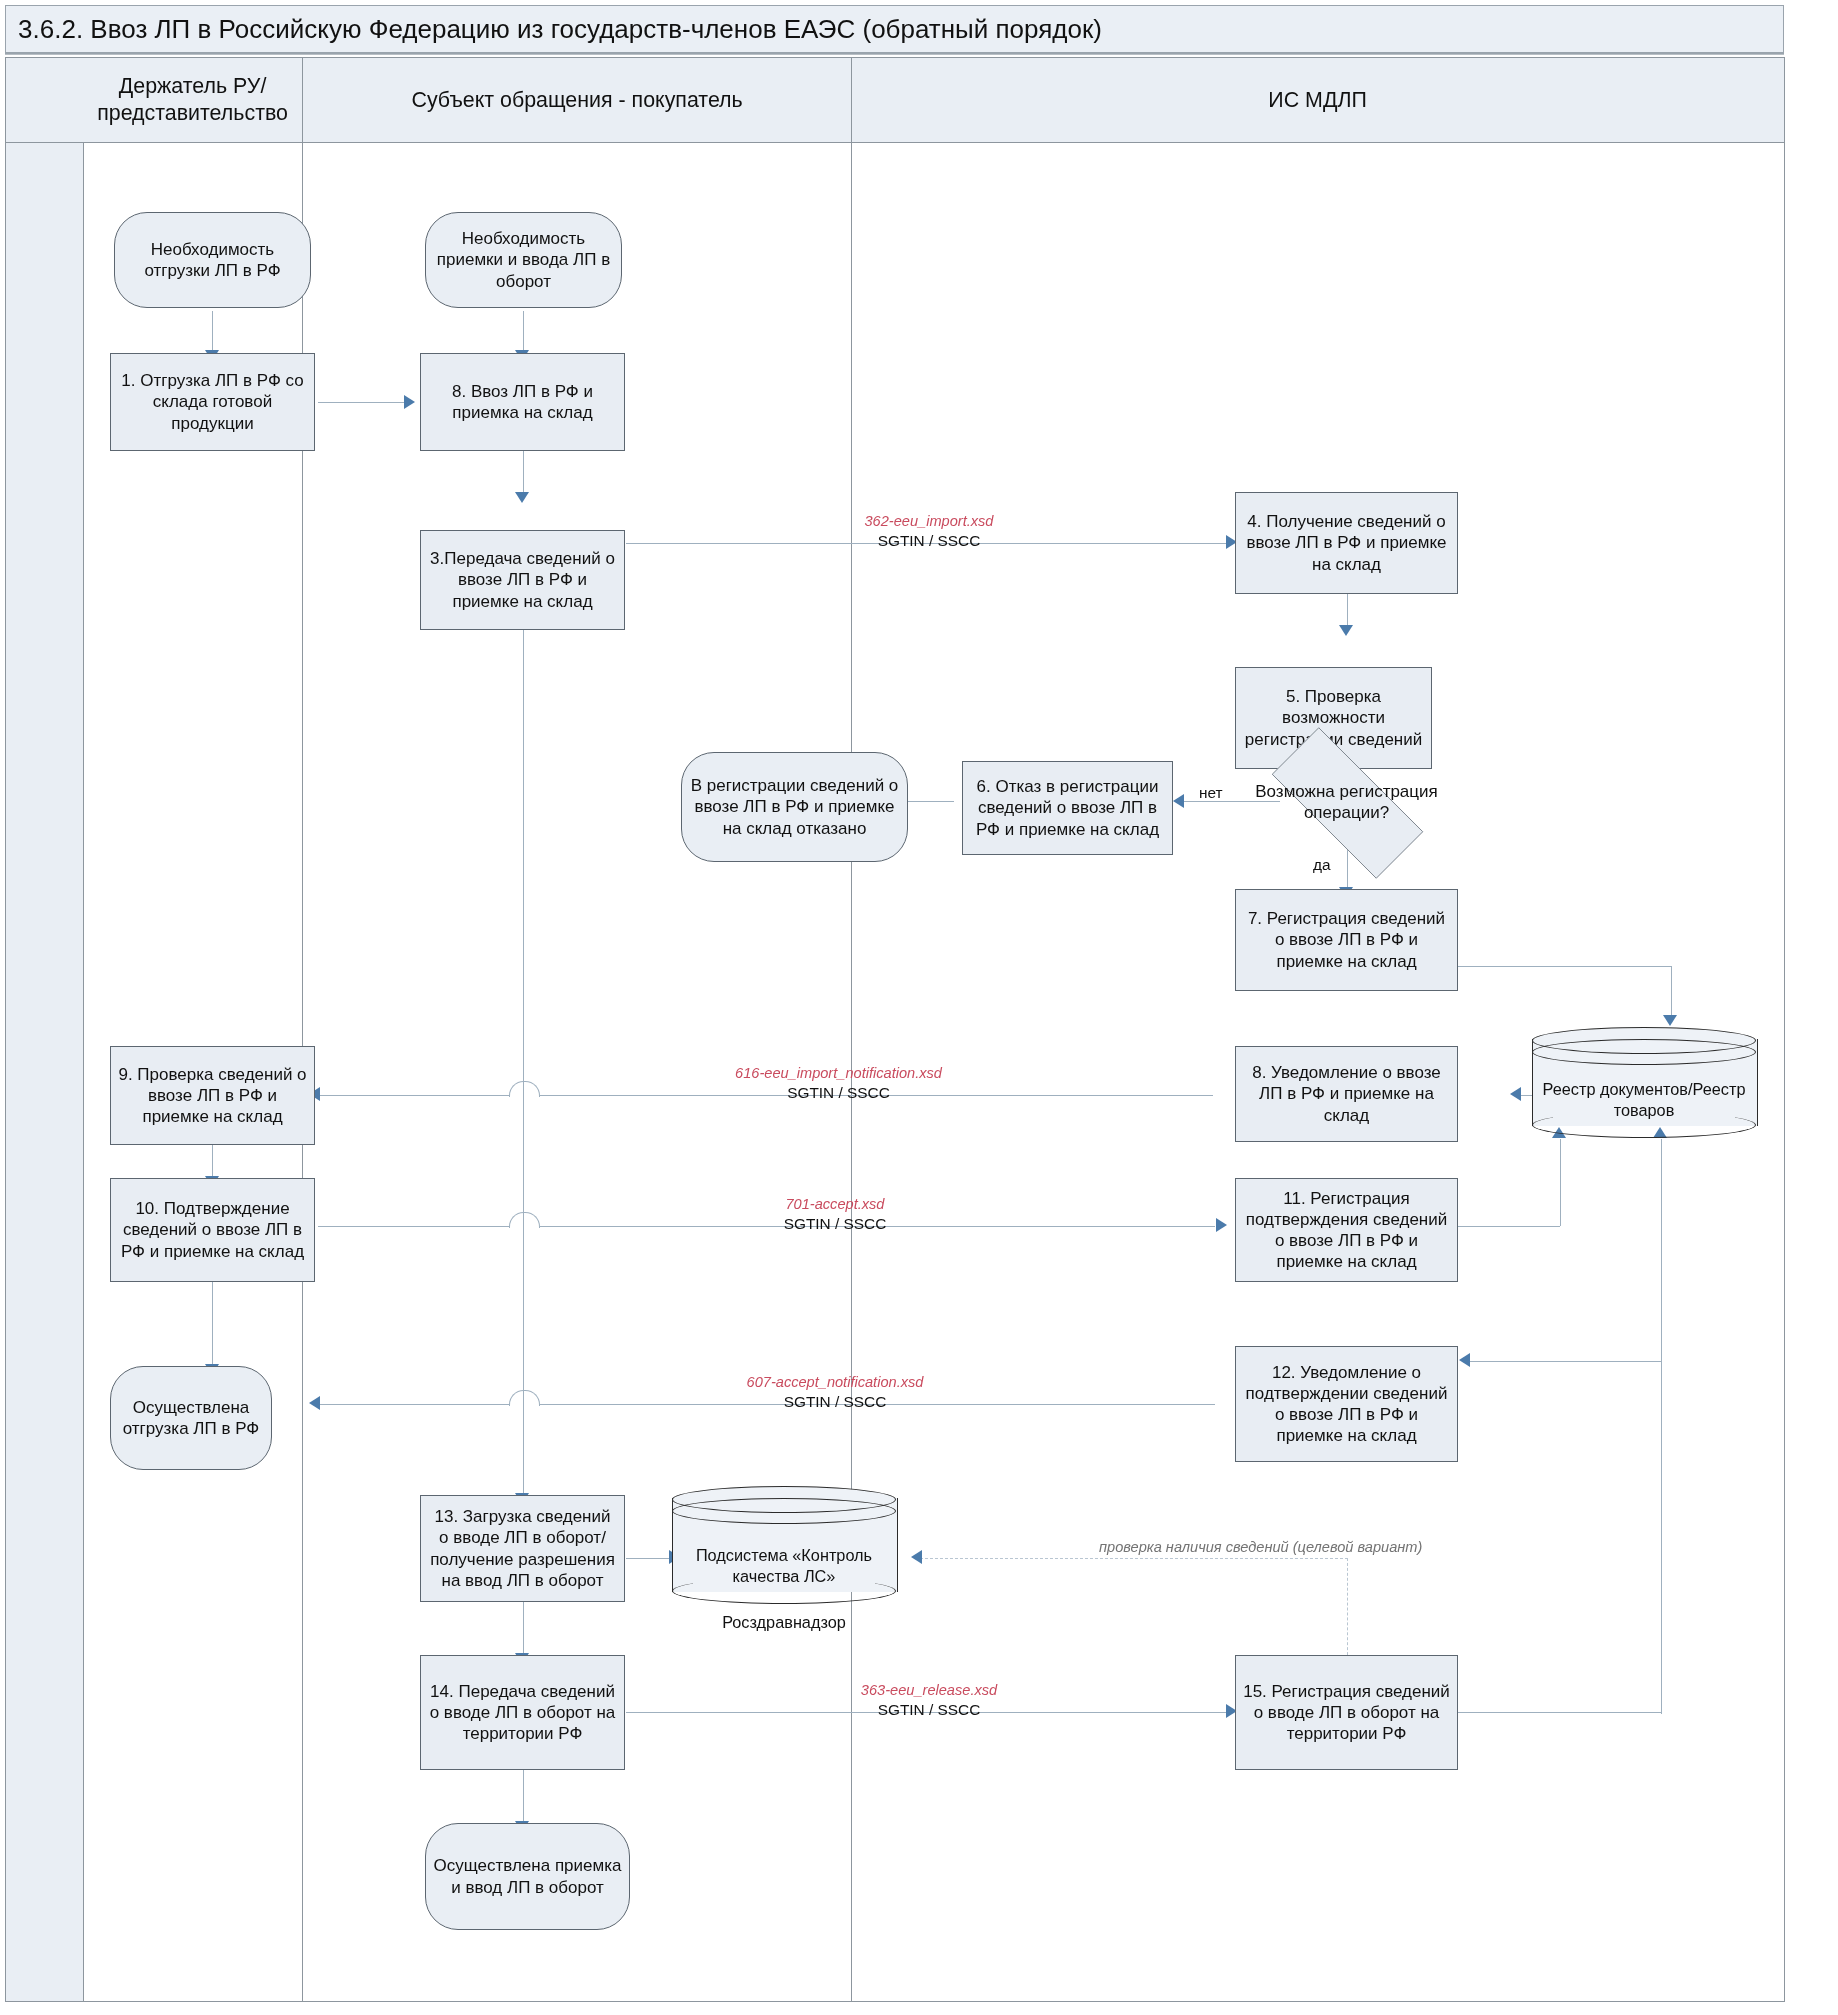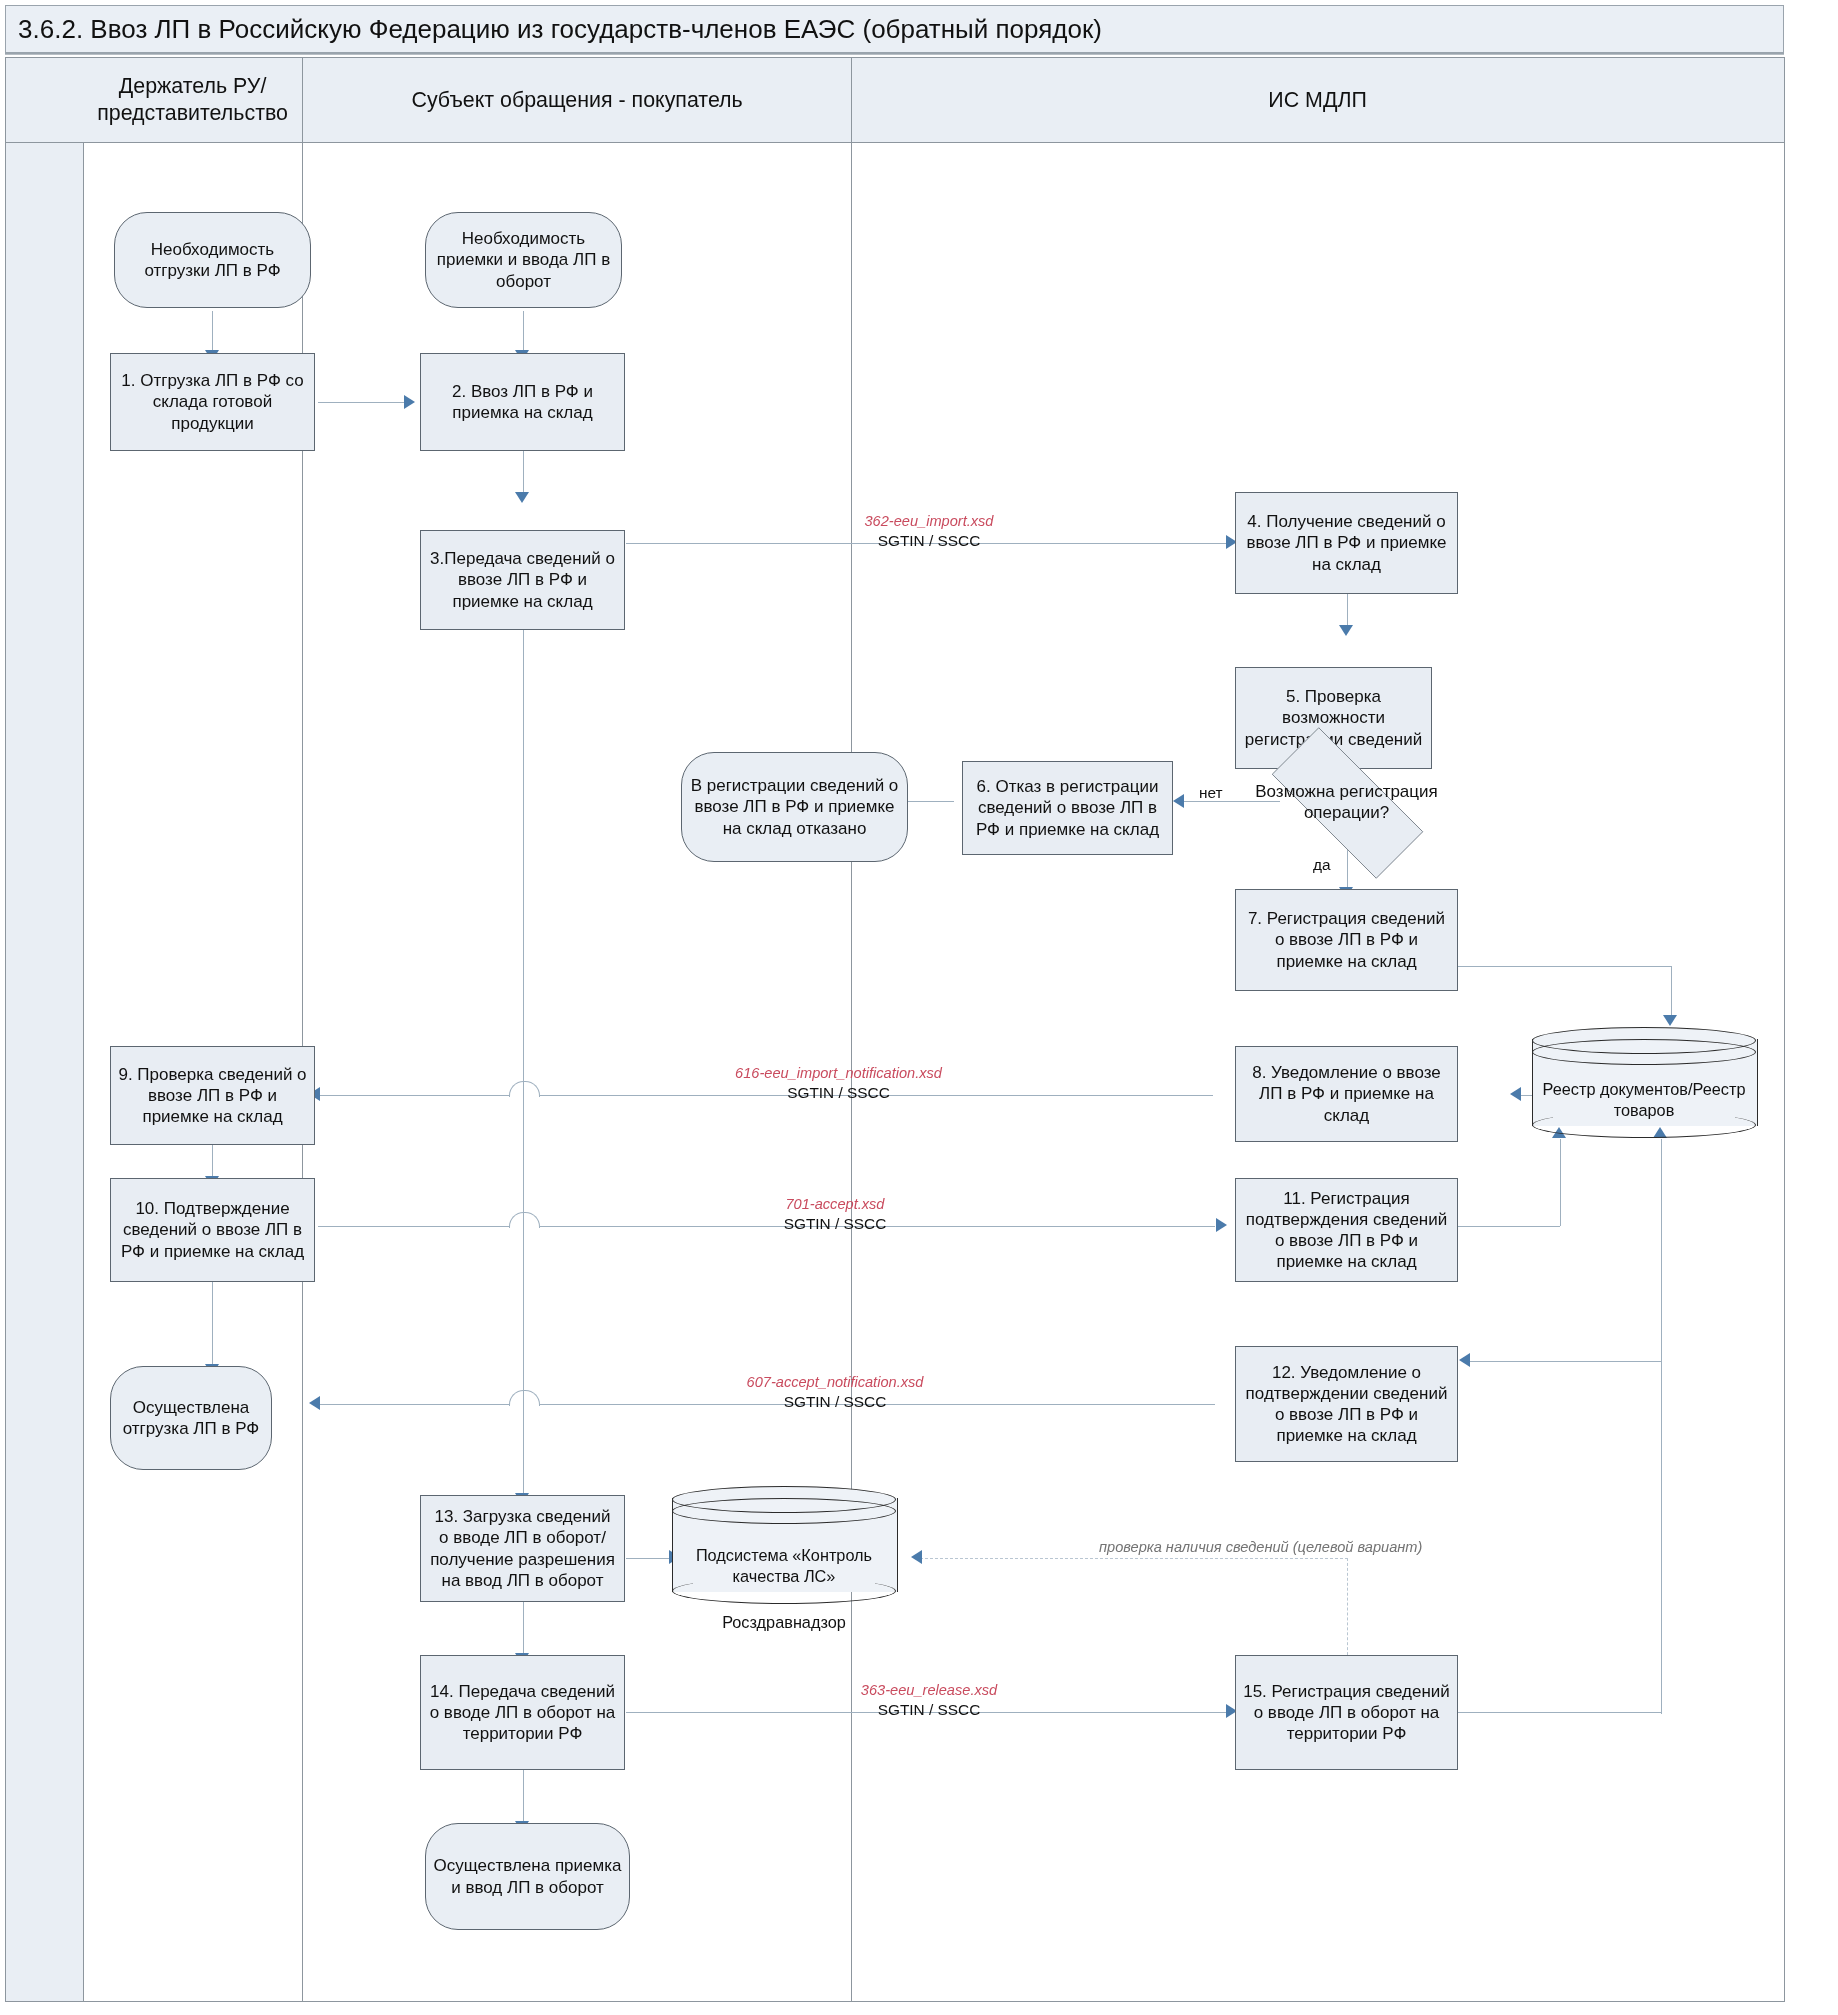--- a/index.html
+++ b/index.html
@@ -199,21 +199,21 @@
 
   <div class="v" style="left:523px;top:1770px;height:53px;"></div>
   <div class="ar d" style="left:515px;top:1821px;"></div>
 
   <div class="node term" style="left:425px;top:212px;width:197px;height:96px;">Необходимость приемки и ввода ЛП в оборот</div>
 
   <div class="node term" style="left:114px;top:212px;width:197px;height:96px;">Необходимость отгрузки ЛП в РФ</div>
 
   <div class="node" style="left:110px;top:353px;width:205px;height:98px;">1. Отгрузка ЛП в РФ со склада готовой продукции</div>
 
-  <div class="node" style="left:420px;top:353px;width:205px;height:98px;">2. Ввоз ЛП в РФ и приемка на склад</div>
+  <div class="node" style="left:420px;top:353px;width:205px;height:98px;">8. Ввоз ЛП в РФ и приемка на склад</div>
 
   <div class="node" style="left:420px;top:494px;width:205px;height:100px;margin-top:36px;">3.Передача сведений о ввозе ЛП в РФ и приемке на склад</div>
 
   <div class="node" style="left:1235px;top:492px;width:223px;height:102px;">4. Получение сведений о ввозе ЛП в РФ и приемке на склад</div>
 
   <div class="node" style="left:1235px;top:627px;width:197px;height:102px;margin-top:40px;">5. Проверка возможности регистрации сведений</div>
 
   <div class="node decision" style="left:1243px;top:756px;width:207px;height:92px;">
     <div class="dia"></div>
     <div class="dtxt">Возможна регистрация операции?</div>

